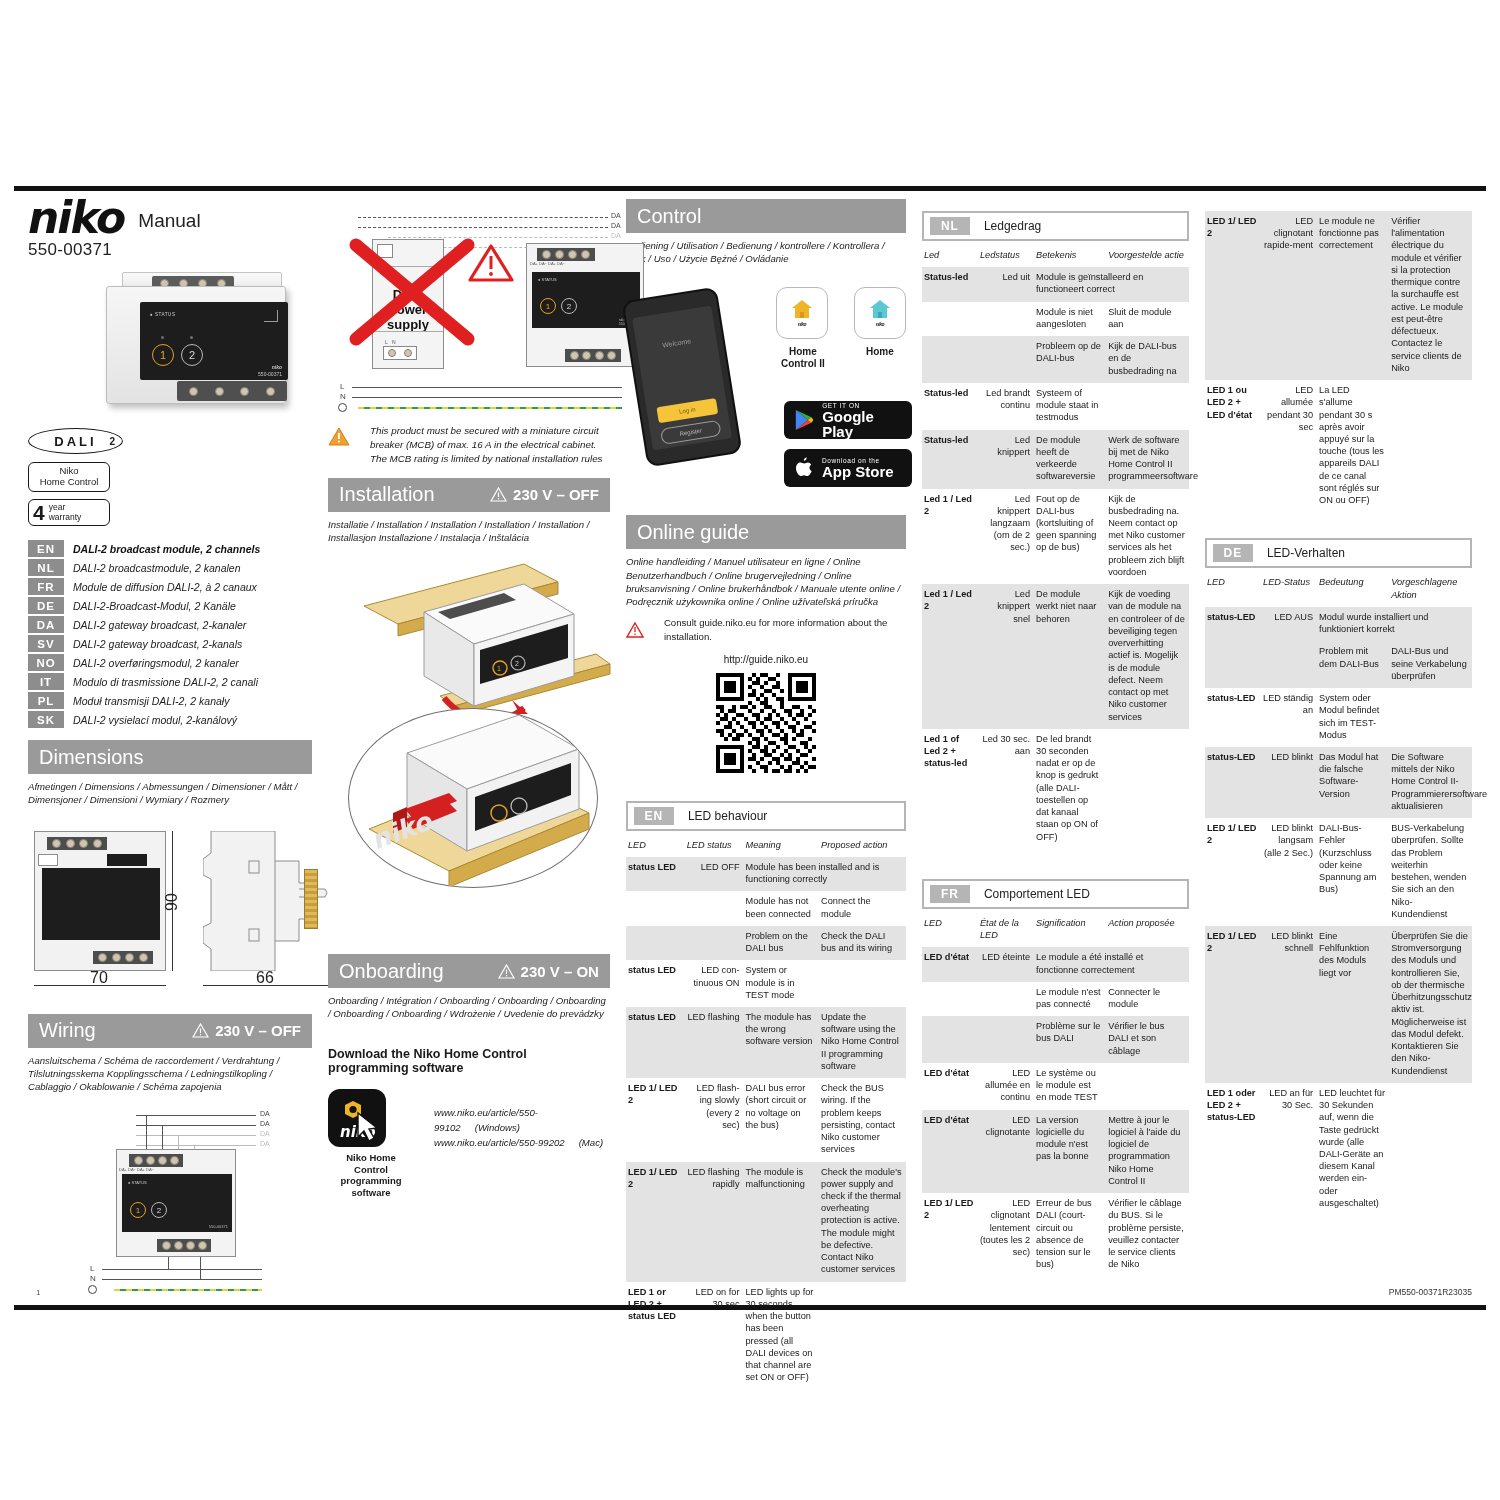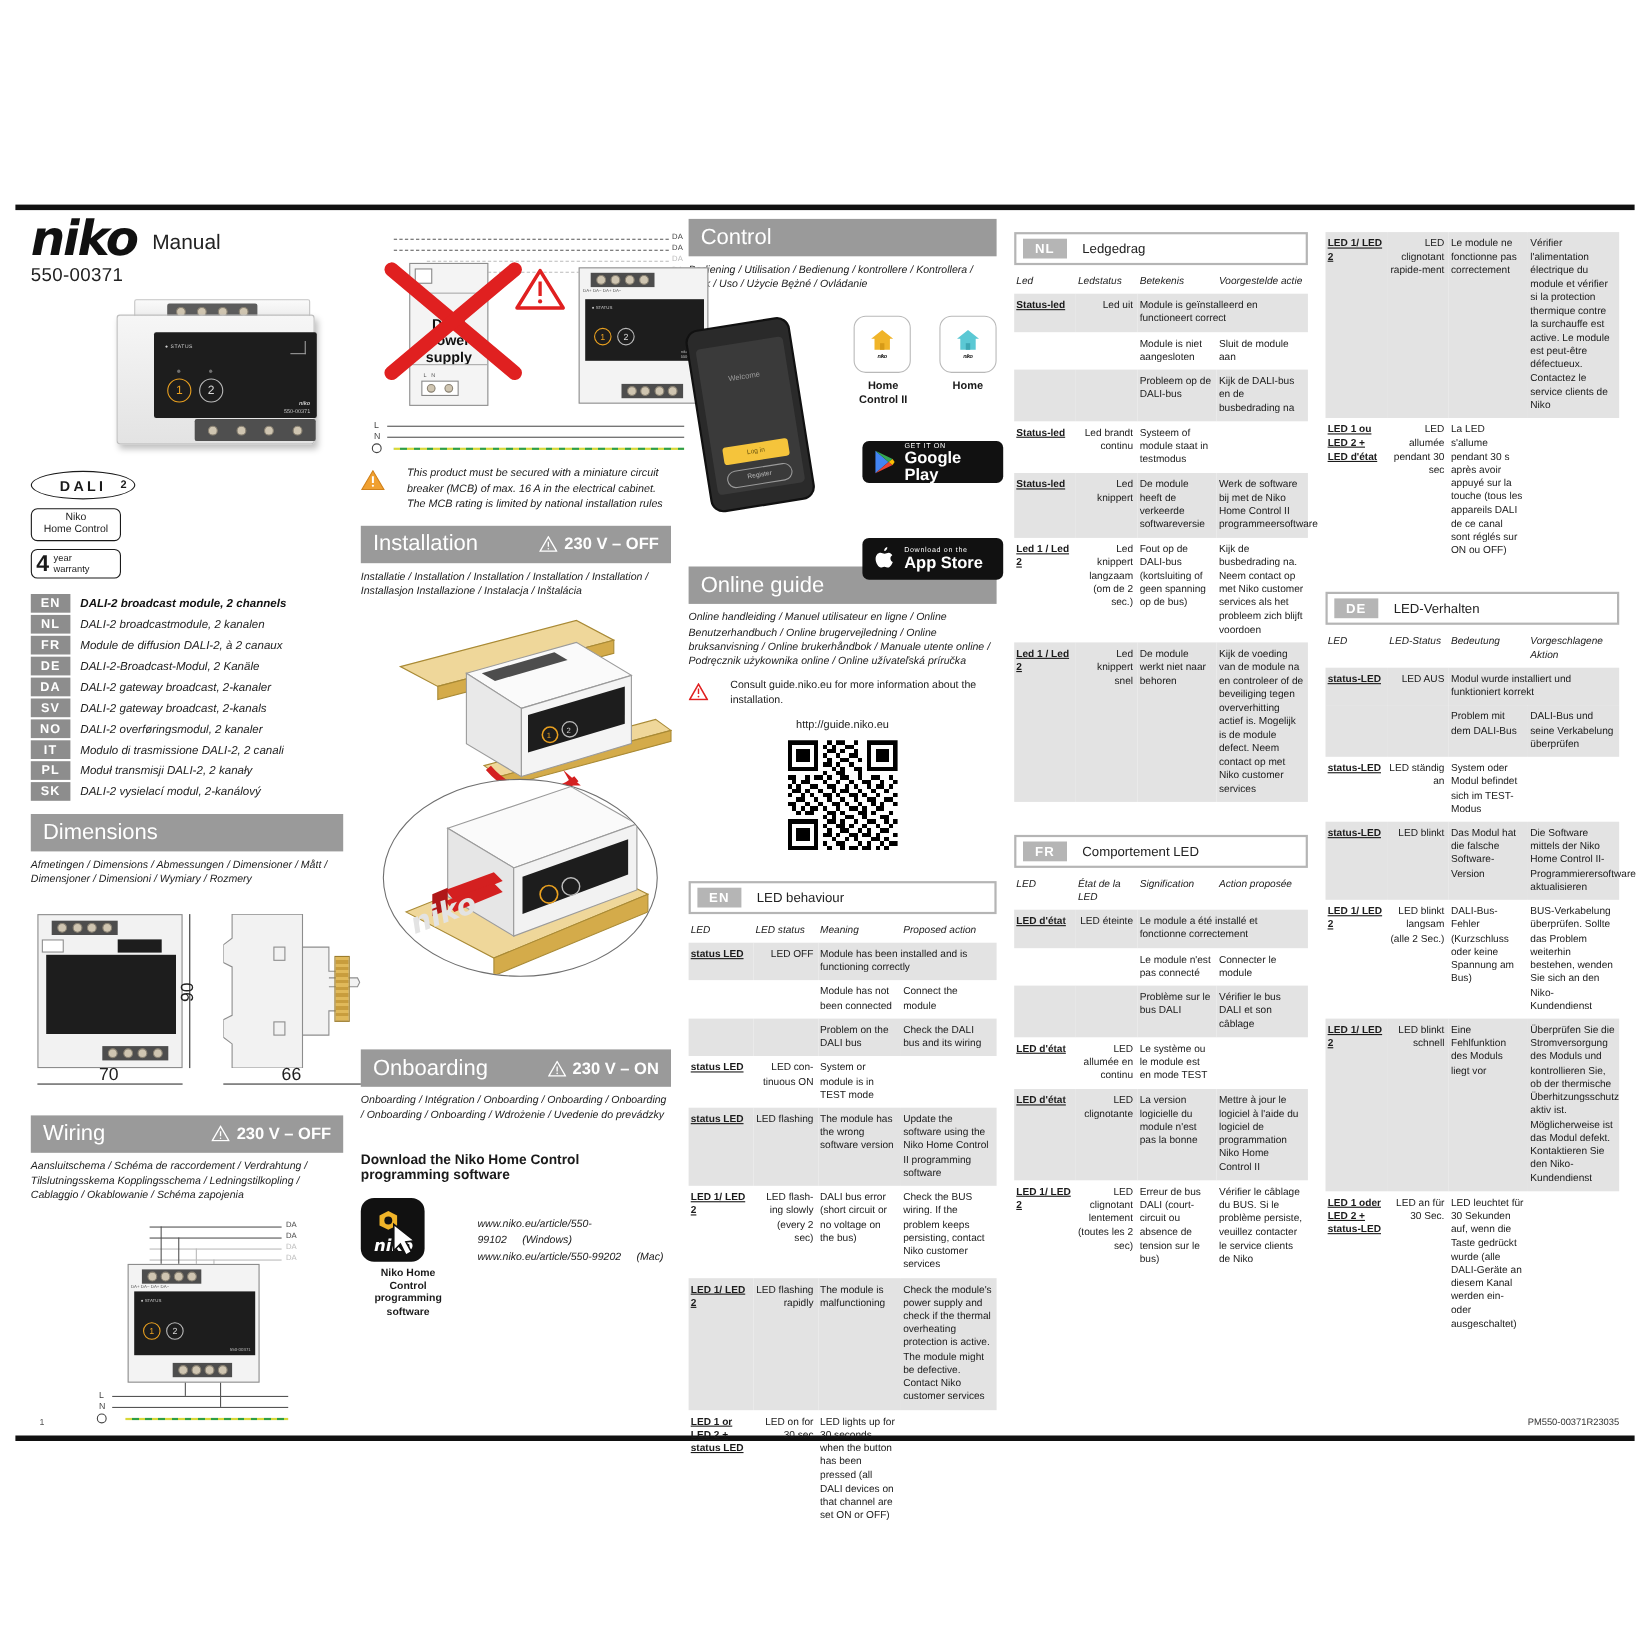--- a/index.html
+++ b/index.html
@@ -178,21 +178,21 @@
   
   .tblhead { border:2.2px solid #b5b5b5; height:30px; display:flex; align-items:center; padding:0 6px; gap:14px; margin-top:2px;}
   .tblhead .tag { width:40px; height:18px; background:#b5b5b5; color:#fff; font-weight:bold; font-size:12px;
                   display:flex; align-items:center; justify-content:center; letter-spacing:1px;}
   .tblhead .ttl { font-size:12px; color:#222;}
   table.led { width:100%; border-collapse:collapse; margin-top:4px; table-layout:fixed;}
   table.led td, table.led th { font-size:9.2px; line-height:1.33; vertical-align:top; padding:4px 4px 6px 2px;}
   table.led th { font-style:italic; font-weight:normal; text-align:left; color:#222;}
   table.led td.c2 { text-align:right; }
   table.led tr.shade td { background:#e3e3e3; }
-  table.led td.b { font-weight:bold;text-decoration:underline; }
+  table.led td.b { font-weight:bold; }
   .colw1 { width:21%; } .colw2 { width:21%; } .colw3 { width:27%; } .colw4 { width:31%; }
 
   .pagenum { position:absolute; left:22px; bottom:8px; font-size:8px; color:#555;}
   .footcode { position:absolute; right:14px; bottom:8px; font-size:8.5px; color:#333;}
 </style>
 </head>
 <body>
 
 <div class="page">
 <div class="sheet">
@@ -616,21 +616,21 @@
           <path d="M2,1 L15,12 L2,23 Z" fill="#4285f4"></path>
           <path d="M2,1 L15,12 L19,9 Z" fill="#34a853"></path>
           <path d="M2,23 L15,12 L19,15 Z" fill="#ea4335"></path>
           <path d="M15,12 L19,9 L21,12 L19,15 Z" fill="#fbbc04"></path>
         </svg>
         <div>
           <div class="small">GET IT ON</div>
           <div class="big">Google Play</div>
         </div>
       </div>
-      <div style="position:absolute; left:158px; top:176px;margin-top:40px;" class="storebadge">
+      <div style="position:absolute; left:158px; top:176px;" class="storebadge">
         <svg width="20" height="24" viewBox="0 0 20 24">
           <path d="M14,6.5 C12.4,6.5 11.6,7.4 10.2,7.4 C8.8,7.4 7.8,6.5 6.5,6.5 C4.4,6.5 2,8.3 2,12.2 C2,15.8 4.8,20 6.8,20 C7.9,20 8.4,19.2 10,19.2 C11.6,19.2 12,20 13.2,20 C15.2,20 17.2,16.4 17.6,14.9 C15.2,14 14.6,10.2 17.2,8.8 C16.4,7.4 15.2,6.5 14,6.5 Z" fill="#fff"></path>
           <path d="M12.6,1.2 C11.2,1.4 9.6,2.9 9.8,4.8 C11.3,4.9 12.9,3.3 12.6,1.2 Z" fill="#fff"></path>
         </svg>
         <div>
           <div class="small" style="text-transform:none;">Download on the</div>
           <div class="big">App Store</div>
         </div>
       </div>
     </div>
@@ -933,20 +933,26 @@
         <td class="c2">Led knippert langzaam (om de 2 sec.)</td>
         <td>Fout op de DALI-bus (kortsluiting of geen spanning op de bus)</td>
         <td>Kijk de busbedrading na. Neem contact op met Niko customer services als het probleem zich blijft voordoen</td>
       </tr>
       <tr class="shade">
         <td class="b">Led 1 / Led 2</td>
         <td class="c2">Led knippert snel</td>
         <td>De module werkt niet naar behoren</td>
         <td>Kijk de voeding van de module na en controleer of de beveiliging tegen oververhitting actief is. Mogelijk is de module defect. Neem contact op met Niko customer services</td>
       </tr>
+      <tr>
+        <td class="b">Led 1 of Led 2 + status-led</td>
+        <td class="c2">Led 30 sec. aan</td>
+        <td>De led brandt 30 seconden nadat er op de knop is gedrukt (alle DALI-toestellen op dat kanaal staan op ON of OFF)</td>
+        <td></td>
+      </tr>
     </tbody>
         </table>
 
     <div class="tblhead" style="margin-top:30px;">
       <div class="tag">FR</div>
       <div class="ttl">Comportement LED</div>
     </div>
     <table class="led">
       <colgroup>
             <col class="colw1">

